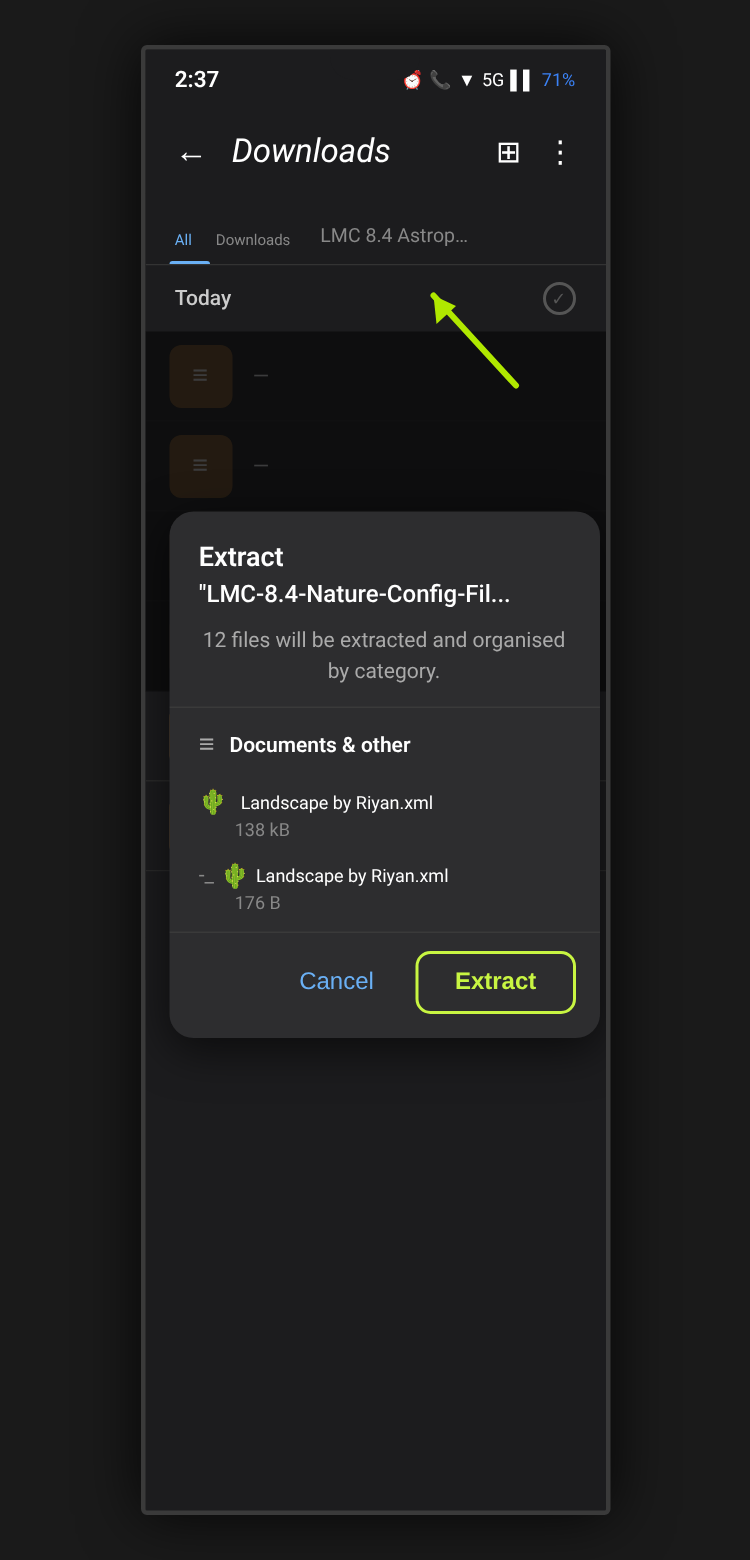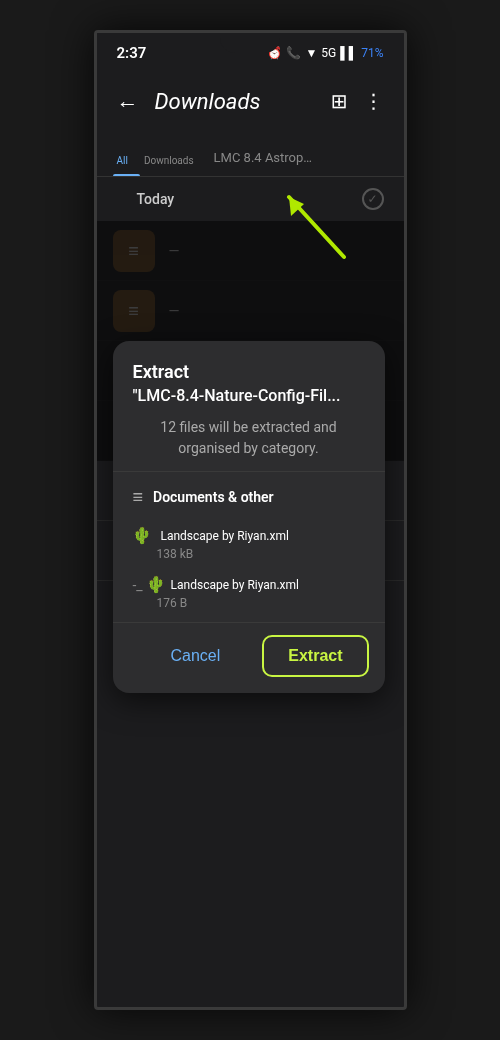--- a/index.html
+++ b/index.html
@@ -162,21 +162,20 @@
       display: flex;
       align-items: center;
       justify-content: space-between;
       padding: 0 20px;
     }
 
     .section-title {
       color: #cccccc;
       font-size: 14px;
       font-weight: 500;
-      margin-left: 20px;
     }
 
     .check-circle {
       width: 22px;
       height: 22px;
       border-radius: 50%;
       border: 2px solid #555;
       display: flex;
       align-items: center;
       justify-content: center;
@@ -247,21 +246,21 @@
       bottom: 0;
       background: rgba(0,0,0,0.5);
       z-index: 10;
     }
 
     
     .dialog {
       position: absolute;
       top: 120px;
       left: 16px;
-      right: 19px;
+      right: 4px;
       background: #2d2d2f;
       border-radius: 16px;
       z-index: 20;
       overflow: hidden;
       box-shadow: 0 8px 30px rgba(0,0,0,0.6);
     }
 
     .dialog-header {
       padding: 20px 20px 12px 20px;
     }
@@ -361,21 +360,21 @@
       white-space: nowrap;
       overflow: hidden;
       text-overflow: ellipsis;
     }
 
     
     .dialog-buttons {
       display: flex;
       justify-content: flex-end;
       padding: 12px 16px 16px 16px;
-      gap: 22px;
+      gap: 8px;
     }
 
     .btn-cancel {
       padding: 10px 20px;
       color: #6ab0f5;
       background: transparent;
       border: none;
       border-radius: 8px;
       font-size: 16px;
       cursor: pointer;

